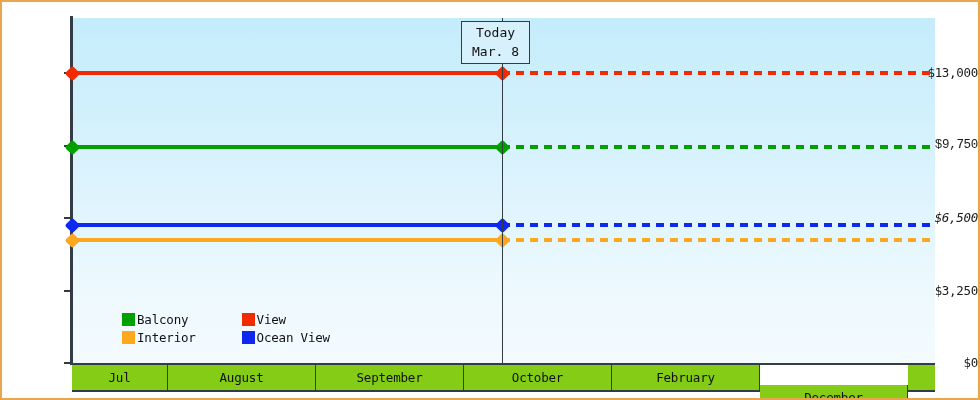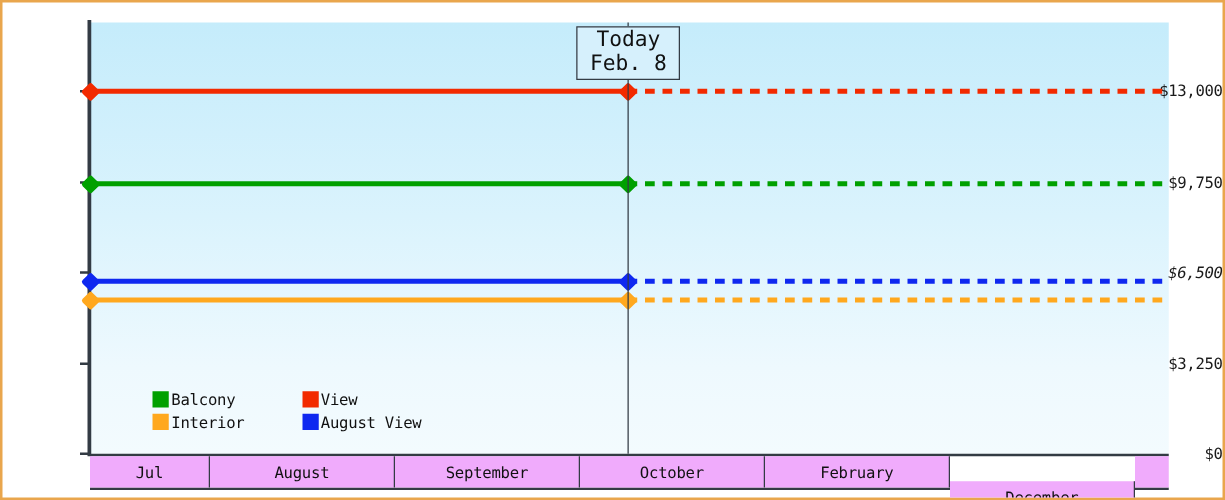--- a/index.html
+++ b/index.html
@@ -84,21 +84,21 @@
   
   #today-line {
     position: absolute;
     width: 1px;
     background: #333b44;
   }
   #today-box {
     position: absolute;
     border: 1px solid #333b44;
     background: #d6f0fc;
-    font-size: 17px;
+    font-size: 13px;
     line-height: 19px;
     color: #111111;
     text-align: center;
     padding: 1px 10px 2px 10px;
     white-space: nowrap;
   }
 
   
   #xband {
     position: absolute;
@@ -112,21 +112,21 @@
   }
   .month-cell {
     position: relative;
     display: flex;
     align-items: center;
     justify-content: center;
     font-size: 12.5px;
     color: #111111;
     border-right: 1px solid #333b44;
     box-sizing: border-box;
-    background: #f0abfc;
+    background: #84cc16;
     height: 100%;
     letter-spacing: -0.2px;
   }
   .month-cell:last-child { border-right: none; }
 
   
   #legend {
     position: absolute;
     left: 88px;
     top: 310px;
@@ -156,21 +156,21 @@
 
 <div id="frame">
 
   <div id="plot"></div>
 
   <div id="yaxis"></div>
   <div id="y-ticks">
       <div class="ytick" style="top: 70px;"></div>
       <div class="ylabel" style="top: 63px;">$13,000</div>
       <div class="ytick" style="top: 142.5px;"></div>
-      <div class="ylabel" style="top: 135.5px;">$9,750</div>
+      <div class="ylabel" style="top: 135.5px; font-family: Liberation Mono, monospace;">$9,750</div>
       <div class="ytick" style="top: 215px;"></div>
       <div class="ylabel" style="top: 208px; font-style: italic;">$6,500</div>
       <div class="ytick" style="top: 287.5px;"></div>
       <div class="ylabel" style="top: 280.5px;">$3,250</div>
       <div class="ytick" style="top: 360px;"></div>
       <div class="ylabel" style="top: 353px;">$0</div>
     </div>
 
   <div id="series-layer">
       <div class="series-solid" style="left: 70px; top: 69px; width: 430px; background: rgb(242, 42, 0);"></div>
@@ -187,39 +187,39 @@
       <div class="marker diamond" style="left: 495px; top: 217.692px; background: rgb(15, 40, 240);"></div>
       <div class="series-solid" style="left: 70px; top: 236.308px; width: 430px; background: rgb(255, 168, 30);"></div>
       <div class="series-dash" style="left: 500px; top: 236.308px; width: 433px; background-image: linear-gradient(to right, rgb(255, 168, 30) 0px, rgb(255, 168, 30) 8px, rgba(0, 0, 0, 0) 8px, rgba(0, 0, 0, 0) 14px);"></div>
       <div class="marker diamond" style="left: 65px; top: 233.308px; background: rgb(255, 168, 30);"></div>
       <div class="marker diamond" style="left: 495px; top: 233.308px; background: rgb(255, 168, 30);"></div>
     </div>
 
   <div id="today-line" style="left: 500px; top: 16px; height: 345px;"></div>
   <div id="today-box" style="left: 459px; top: 19px;">
     <div>Today</div>
-    <div>Feb. 8</div>
+    <div>Mar. 8</div>
   </div>
 
   <div id="legend">
       <div class="legend-item">
         <span class="legend-swatch" style="background: rgb(0, 160, 0);"></span>
         <span class="legend-label">Balcony</span>
       </div>
       <div class="legend-item">
         <span class="legend-swatch" style="background: rgb(242, 42, 0);"></span>
         <span class="legend-label">View</span>
       </div>
       <div class="legend-item">
         <span class="legend-swatch" style="background: rgb(255, 168, 30);"></span>
         <span class="legend-label">Interior</span>
       </div>
       <div class="legend-item">
         <span class="legend-swatch" style="background: rgb(15, 40, 240);"></span>
-        <span class="legend-label">August View</span>
+        <span class="legend-label">Ocean View</span>
       </div>
     </div>
 
   <div id="xband">
       <div class="month-cell" style="width: 96px;">Jul</div>
       <div class="month-cell" style="width: 148px;">August</div>
       <div class="month-cell" style="width: 148px;">September</div>
       <div class="month-cell" style="width: 148px;">October</div>
       <div class="month-cell" style="width: 148px;">February</div>
       <div class="month-cell" style="width: 148px; margin-top: 20px;">December</div>

